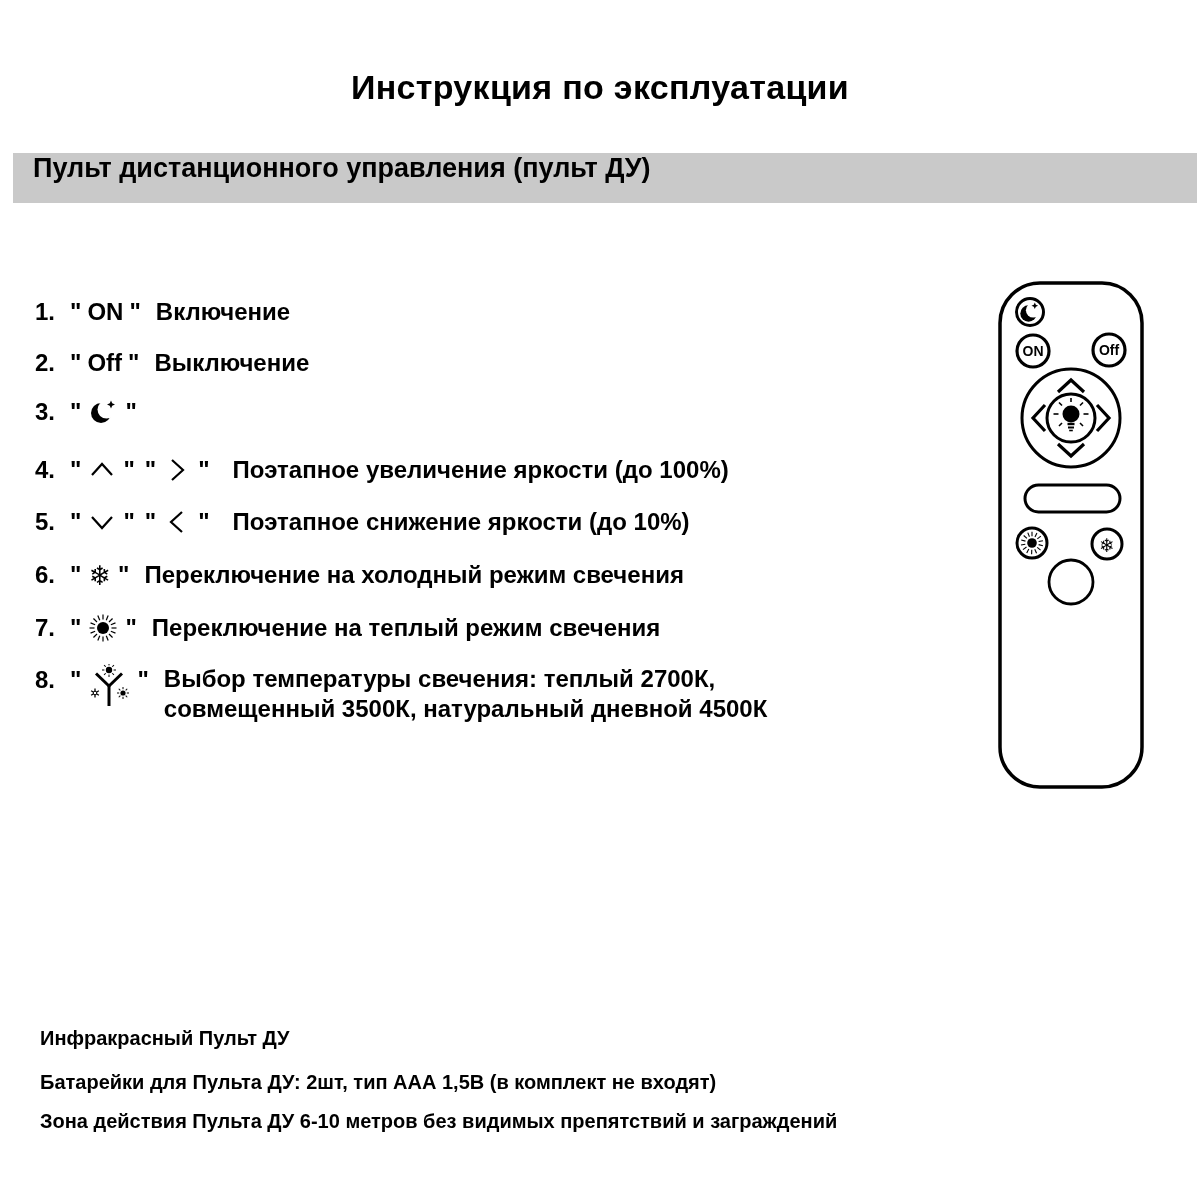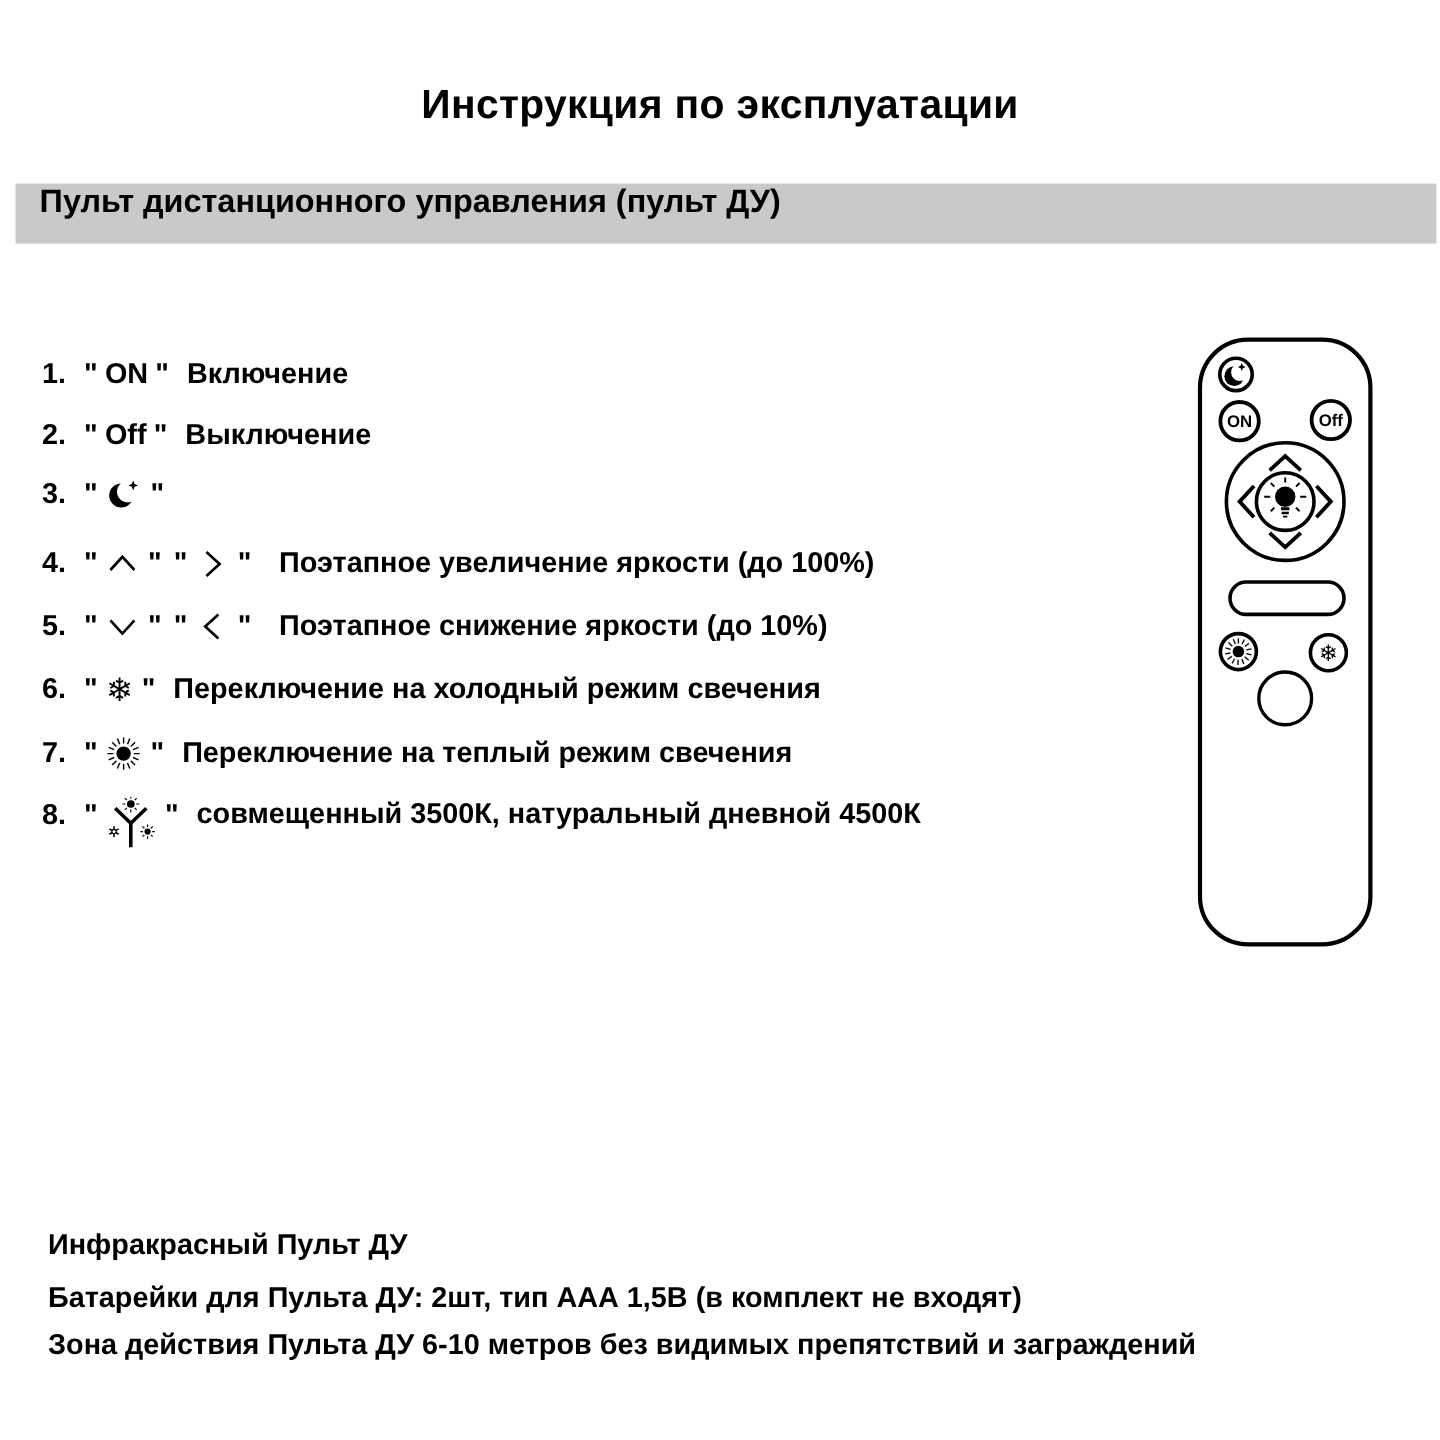--- a/index.html
+++ b/index.html
@@ -19,21 +19,21 @@
   .q{margin:0 5px;line-height:32px;}
   .code{margin:0 1px;line-height:32px;}
   .label{margin-left:10px;line-height:32px;}
   .label-block{margin-left:10px;}
   .label-block div{line-height:30px;}
   .icon-wrap{display:inline-flex;align-items:center;margin:0 2px;}
   .rot90{transform:rotate(90deg);}
   .rot180{transform:rotate(180deg);}
   .rot270{transform:rotate(270deg);}
   .flake{font-family:"DejaVu Sans",sans-serif;font-weight:normal;font-size:27px;line-height:1;}
-  .tech-line{position:absolute;left:40px;font-size:24px;line-height:30px;white-space:nowrap;}
+  .tech-line{position:absolute;left:40px;font-size:20px;line-height:30px;white-space:nowrap;}
   .remote-svg{position:absolute;left:996px;top:280px;}
   .rc-label{font-family:"Liberation Sans",sans-serif;font-weight:bold;font-size:14px;
             text-anchor:middle;dominant-baseline:central;fill:#000;}
   .rc-flake{font-family:"DejaVu Sans",sans-serif;font-size:19px;text-anchor:middle;
             dominant-baseline:central;fill:#000;}
   svg .ln{stroke:#000;fill:none;}
 </style>
 </head>
 <body>
 
@@ -189,20 +189,21 @@
             <line y1="-3.8" y2="-6" transform="rotate(180)"></line>
               <line y1="-3.8" y2="-6" transform="rotate(225)"></line>
             <line y1="-3.8" y2="-6" transform="rotate(270)"></line>
               <line y1="-3.8" y2="-6" transform="rotate(315)"></line>
           </g>
         </g>
       </svg>
     </span>
     <span class="q">"</span>
     <span class="label-block">
+      <div>Выбор температуры свечения: теплый 2700К,</div>
       <div>совмещенный 3500К, натуральный дневной 4500К</div>
     </span>
   </div>
 
   <svg class="remote-svg" width="150" height="512" viewBox="0 0 150 512">
     <rect x="4" y="3" width="142" height="504" rx="40" fill="#fff" stroke="#000" stroke-width="3.5"></rect>
 
     <g>
       <circle class="ln" cx="34" cy="32" r="13.5" stroke-width="3"></circle>
       <circle cx="32.5" cy="33.5" r="8.2" fill="#000"></circle>

